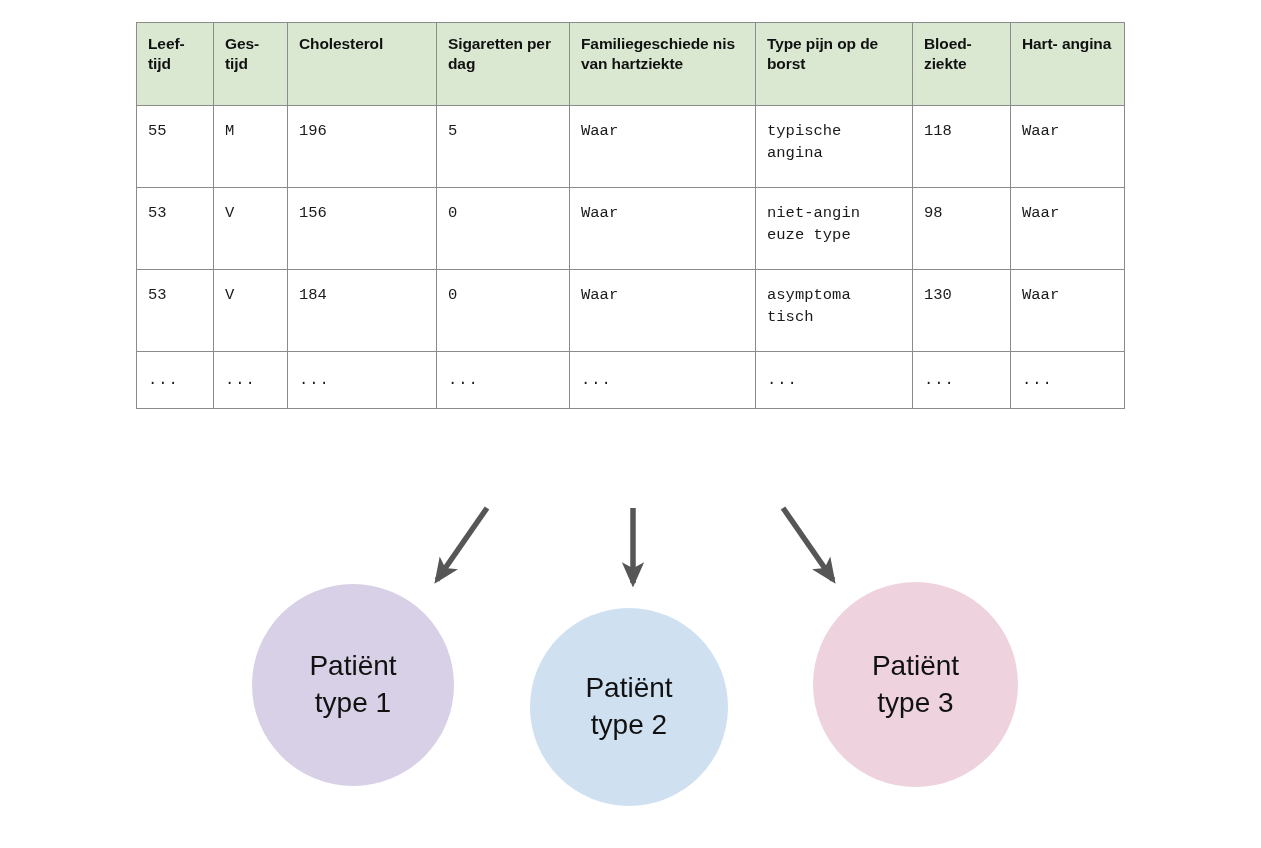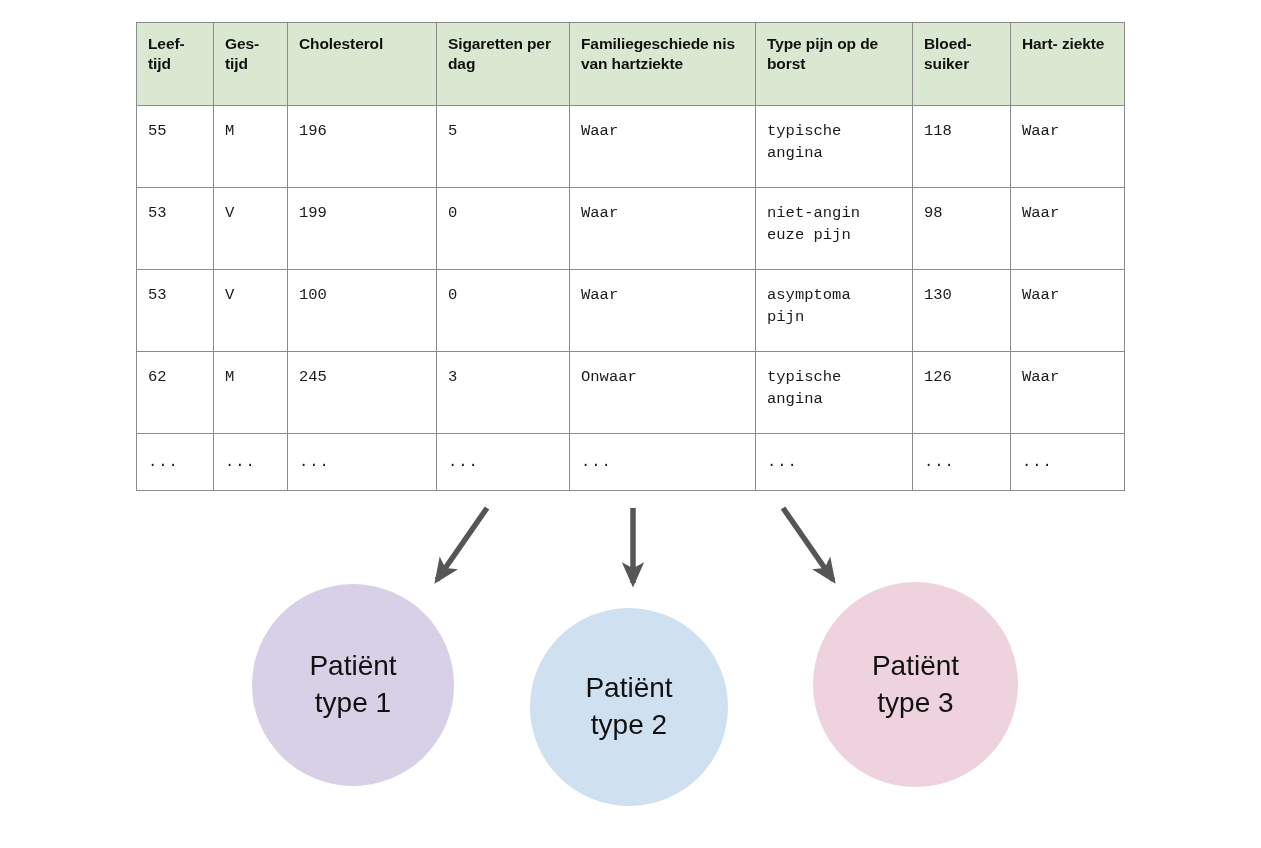--- a/index.html
+++ b/index.html
@@ -145,68 +145,57 @@
         <th>Ges-
 tijd</th>
         <th>Cholesterol</th>
         <th>Sigaretten
 per dag</th>
         <th>Familiegeschiede
 nis van hartziekte</th>
         <th>Type pijn op
 de borst</th>
         <th>Bloed-
-suiker</th>
+ziekte</th>
         <th>Hart-
-ziekte</th>
+angina</th>
       </tr>
     </thead>
     <tbody>
       <tr>
         <td>55</td>
         <td>M</td>
         <td>196</td>
         <td>5</td>
         <td>Waar</td>
         <td>typische
 angina</td>
         <td>118</td>
         <td>Waar</td>
       </tr>
       <tr>
         <td>53</td>
         <td>V</td>
-        <td>199</td>
+        <td>156</td>
         <td>0</td>
         <td>Waar</td>
         <td>niet-angin
-euze pijn</td>
+euze type</td>
         <td>98</td>
         <td>Waar</td>
       </tr>
       <tr>
         <td>53</td>
         <td>V</td>
-        <td>100</td>
+        <td>184</td>
         <td>0</td>
         <td>Waar</td>
         <td>asymptoma
-pijn</td>
+tisch</td>
         <td>130</td>
-        <td>Waar</td>
-      </tr>
-      <tr>
-        <td>62</td>
-        <td>M</td>
-        <td>245</td>
-        <td>3</td>
-        <td>Onwaar</td>
-        <td>typische
-angina</td>
-        <td>126</td>
         <td>Waar</td>
       </tr>
       <tr class="ellipsis-row">
         <td>...</td>
         <td>...</td>
         <td>...</td>
         <td>...</td>
         <td>...</td>
         <td>...</td>
         <td>...</td>

